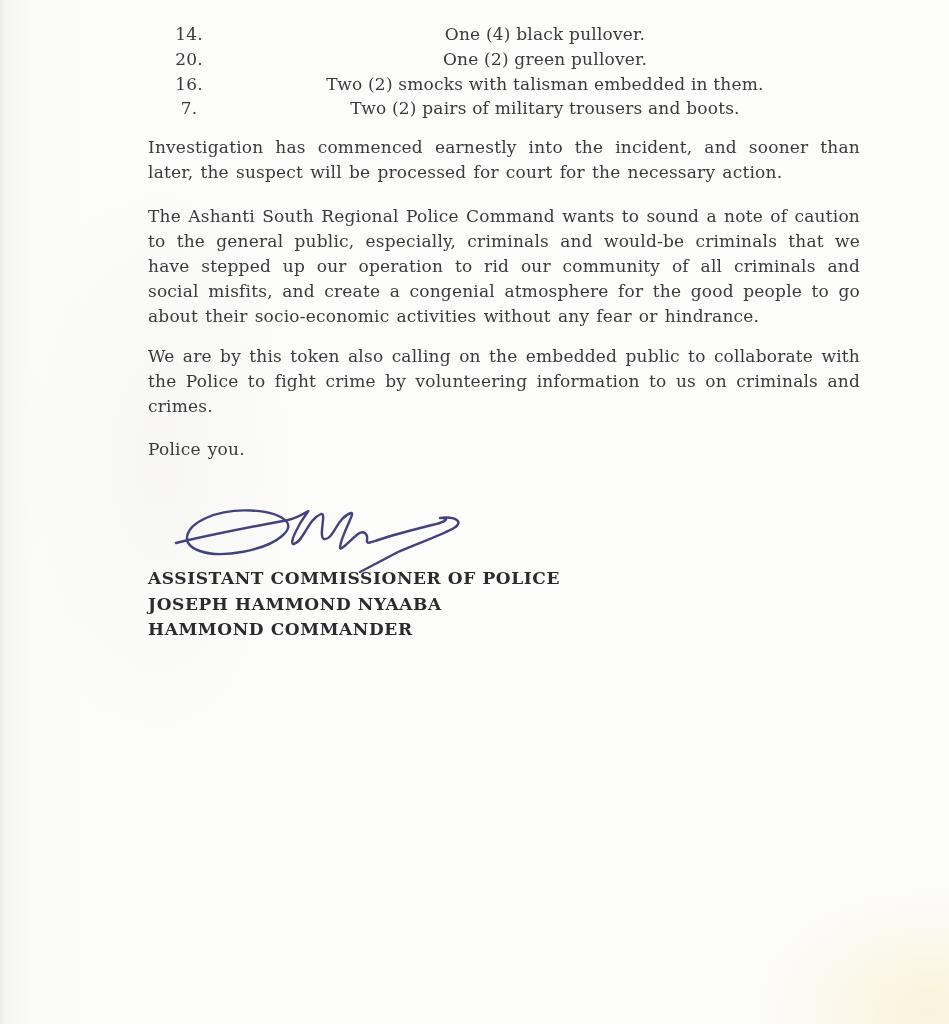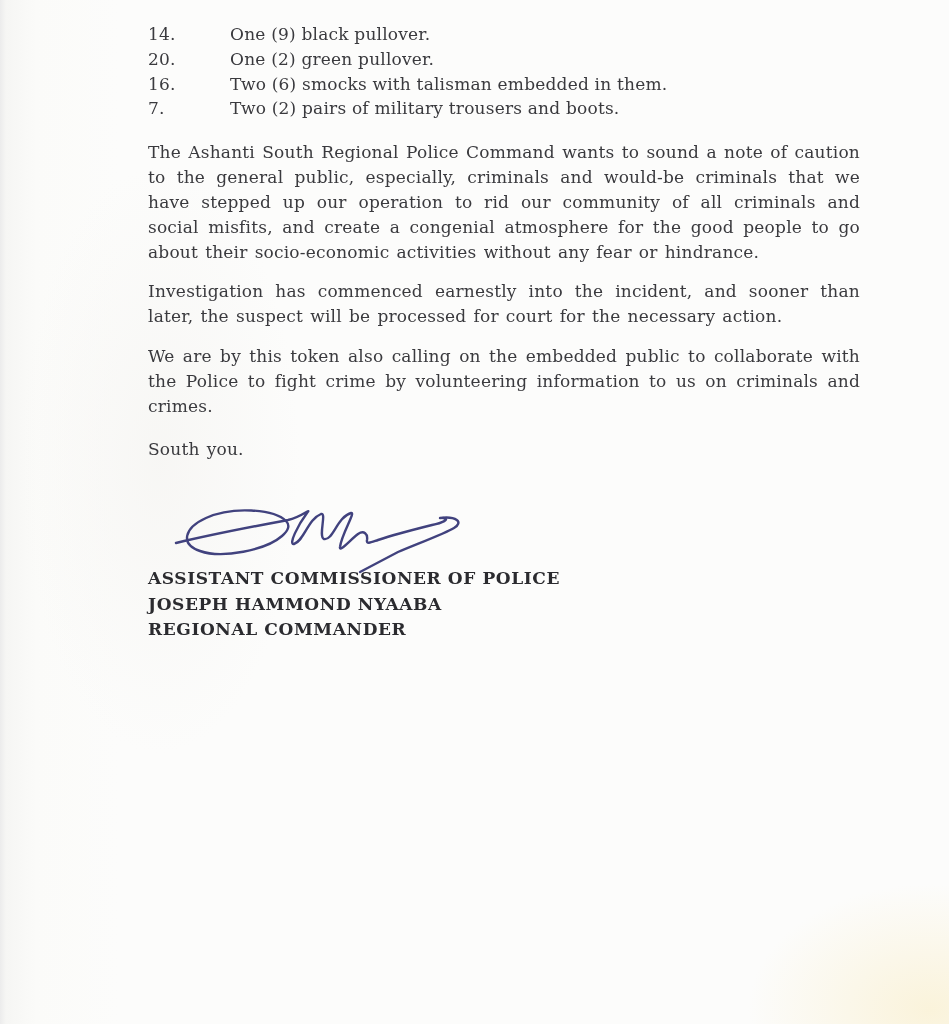--- a/index.html
+++ b/index.html
@@ -12,21 +12,21 @@
       radial-gradient(ellipse 200px 420px at 160px 460px, rgba(244,243,240,.6) 0%, rgba(244,243,240,0) 70%),
       linear-gradient(90deg,#ececec 0px,#f6f6f4 6px,#fbfbf9 36px,#fcfcfb 120px,#fcfcfb 100%);
     font-family:"DejaVu Serif","Liberation Serif",serif;
     color:#3a3a3e;
   }
   .content{
     position:absolute;
     left:148px;top:22px;
     width:712px;
   }
-  .inv-list{margin:0 0 0 0;}
+  .inv-list{margin:0 0 0 0;text-align:center;}
   .inv-row{display:flex;line-height:24.8px;font-size:17px;letter-spacing:.2px;}
   .inv-num{flex:0 0 82px;}
   .inv-text{flex:1;}
   p.body{
     margin:0;
     font-size:17px;
     line-height:25px;
     letter-spacing:.2px;
     word-spacing:1.5px;
     text-align:justify;
@@ -52,57 +52,57 @@
 </style>
 </head>
 <body>
 
 <div class="page">
   <div class="content">
 
     <div class="inv-list">
       <div class="inv-row">
         <span class="inv-num">14.</span>
-        <span class="inv-text">One (9) black pullover.</span>
+        <span class="inv-text">One (4) black pullover.</span>
       </div>
       <div class="inv-row">
         <span class="inv-num">20.</span>
         <span class="inv-text">One (2) green pullover.</span>
       </div>
       <div class="inv-row">
         <span class="inv-num">16.</span>
-        <span class="inv-text">Two (6) smocks with talisman embedded in them.</span>
+        <span class="inv-text">Two (2) smocks with talisman embedded in them.</span>
       </div>
       <div class="inv-row">
         <span class="inv-num">7.</span>
         <span class="inv-text">Two (2) pairs of military trousers and boots.</span>
       </div>
     </div>
 
+    <p class="body mt14">Investigation has commenced earnestly into the incident, and sooner than later, the suspect will be processed for court for the necessary action.</p>
+
     <p class="body mt19">The Ashanti South Regional Police Command wants to sound a note of caution to the general public, especially, criminals and would-be criminals that we have stepped up our operation to rid our community of all criminals and social misfits, and create a congenial atmosphere for the good people to go about their socio-economic activities without any fear or hindrance.</p>
-
-    <p class="body mt14">Investigation has commenced earnestly into the incident, and sooner than later, the suspect will be processed for court for the necessary action.</p>
 
     <p class="body mt15">We are by this token also calling on the embedded public to collaborate with the Police to fight crime by volunteering information to us on criminals and crimes.</p>
 
-    <p class="body mt18 closing">South you.</p>
+    <p class="body mt18 closing">Police you.</p>
 
     <div class="sig-wrap">
       <svg width="310" height="88" viewBox="0 0 310 88">
         <g fill="none" stroke="#41427e" stroke-width="2.4" stroke-linecap="round" stroke-linejoin="round">
 
           <path d="M116,29 C104,17 62,14 36,26 C14,36 10,52 30,59 C52,67 96,58 112,44 C119,38 120,33 116,29"></path>
 
           <path d="M6,51 C48,41 86,34 118,28 C132,25 142,15 137,21 C128,33 118,53 124,52 C134,49 138,27 151,22 C157,20 148,45 154,47 C163,49 167,25 181,21 C186,20 172,41 170,55 C169,61 180,48 188,42 C194,38 198,42 197,48 C196,53 202,50 208,48 C226,42 246,37 262,33 C272,31 281,27 273,26"></path>
 
           <path d="M270,26 C286,24 294,30 284,36 C276,41 252,50 228,60 L190,80"></path>
         </g>
       </svg>
     </div>
 
     <div class="sig-block">
       <div>ASSISTANT COMMISSIONER OF POLICE</div>
       <div>JOSEPH HAMMOND NYAABA</div>
-      <div>REGIONAL COMMANDER</div>
+      <div>HAMMOND COMMANDER</div>
     </div>
 
   </div>
 </div>
 
 </body></html>

